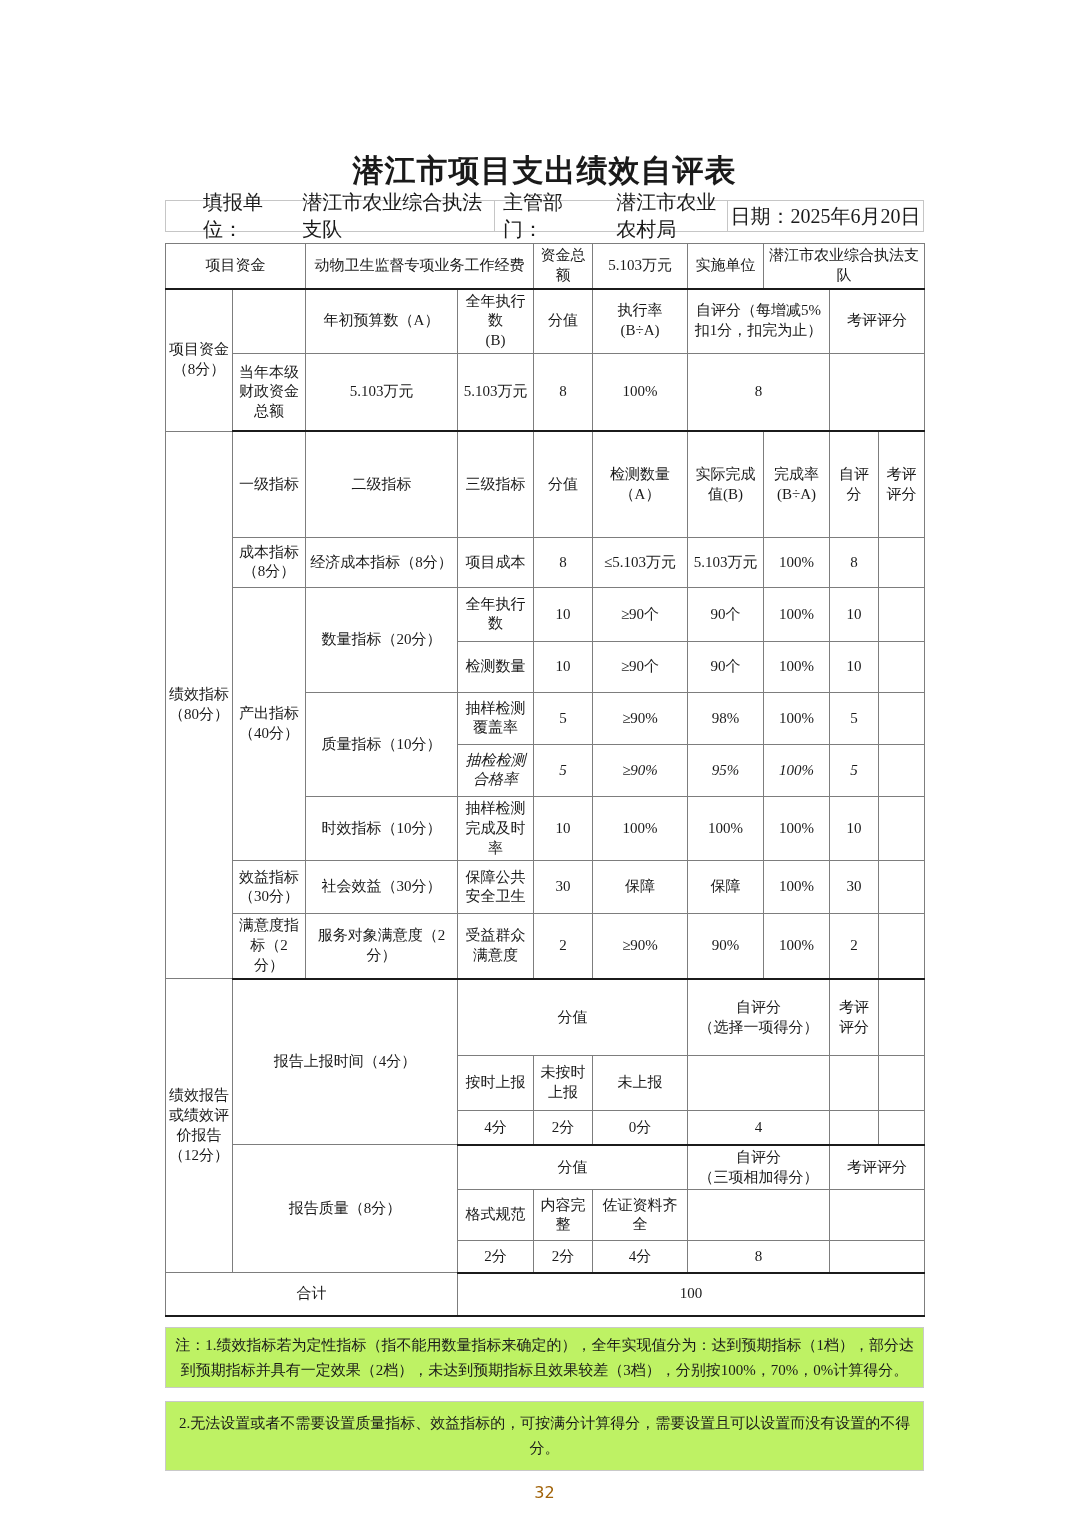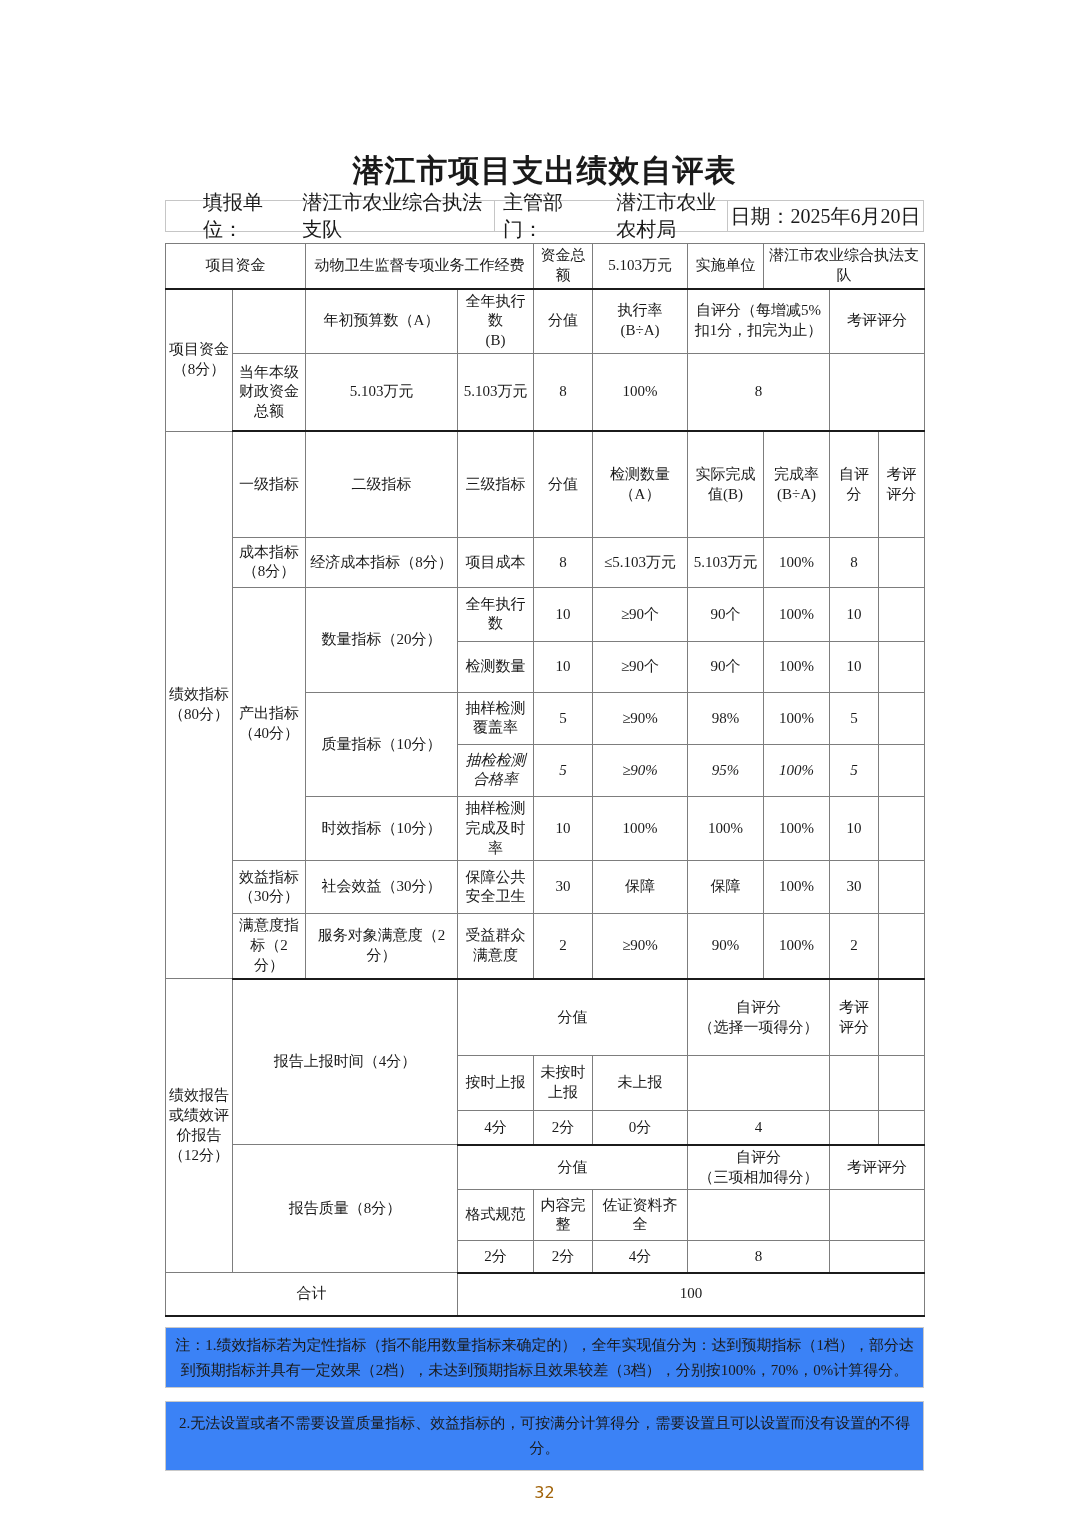--- a/index.html
+++ b/index.html
@@ -36,21 +36,21 @@
   td.bb{border-bottom:2.5px solid #1b1b1b;}
   tr.r1{height:43px;}  tr.r2{height:54px;}  tr.r3{height:78px;}
   tr.r4{height:106px;} tr.r5{height:50px;}  tr.r6{height:54px;}
   tr.r7{height:51px;}  tr.r8{height:52px;}  tr.r9{height:52px;font-style:italic;}
   tr.r10{height:51px;} tr.r11{height:53px;} tr.r12{height:55px;}
   tr.r13{height:77px;} tr.r14{height:55px;} tr.r15{height:34px;}
   tr.r16{height:43px;} tr.r17{height:51px;} tr.r18{height:32px;}
   tr.r19{height:43px;}
 
   .note{
-    box-sizing:border-box;border:1px solid #c9c9c9;background:#3b82f6;
+    box-sizing:border-box;border:1px solid #c9c9c9;background:#bef264;
     font-size:15px;line-height:1.65;text-align:center;
   }
   .note.n1{margin-top:10px;padding:5px 8px;}
   .note.n2{margin-top:13px;padding:9px 8px;}
   .page-num{
     margin-top:12px;text-align:center;font-size:16px;
     font-family:"DejaVu Sans","Liberation Sans",sans-serif;color:#a16207;
   }
 </style>
 </head>

